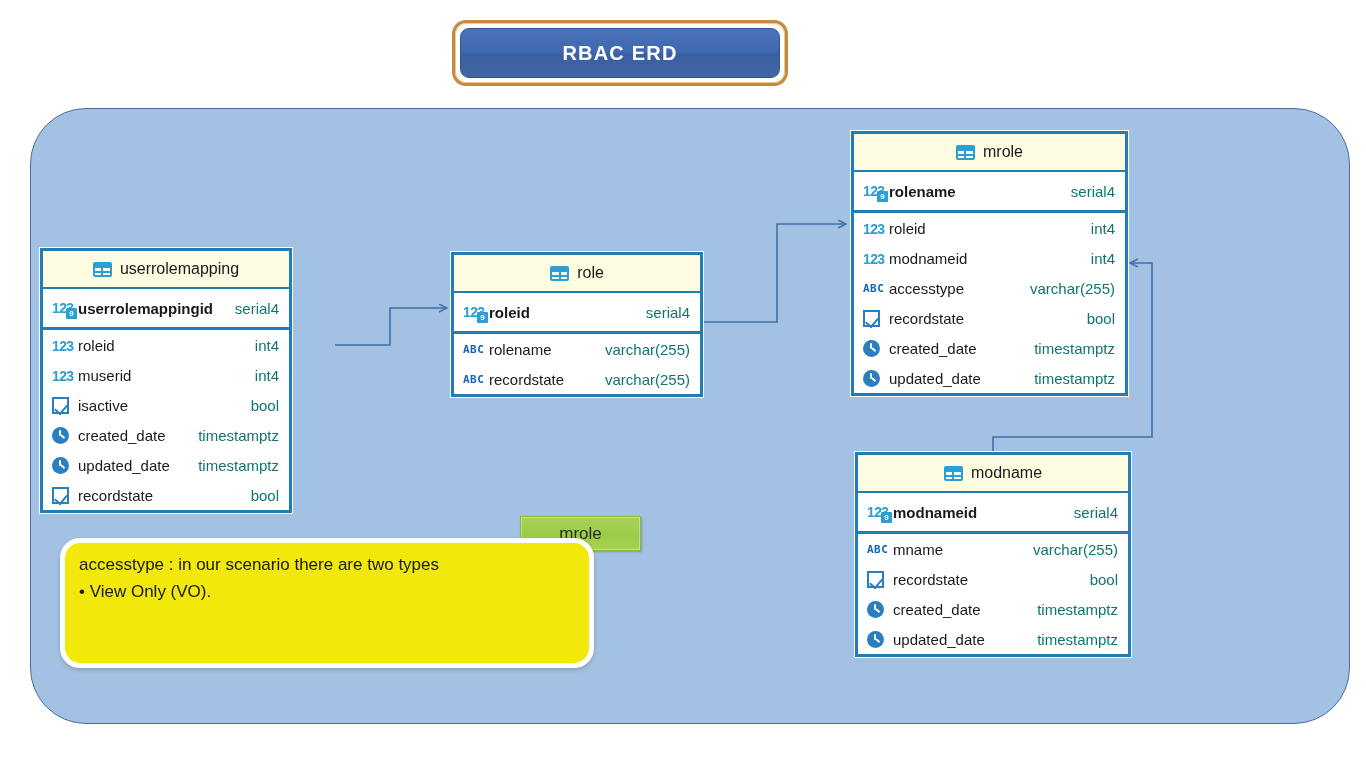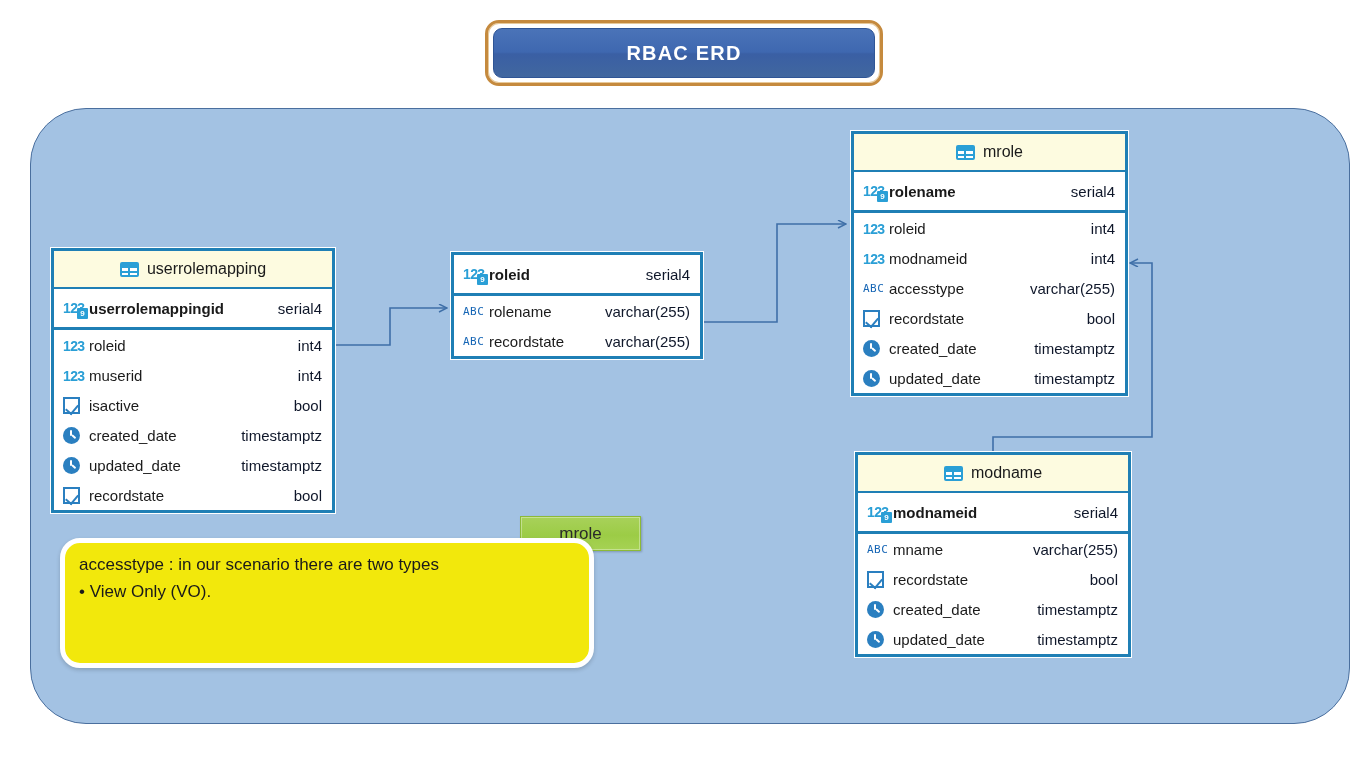--- a/index.html
+++ b/index.html
@@ -4,25 +4,24 @@
 <style>
   html,body{margin:0;padding:0;background:#ffffff;}
   body{
     width:1366px;height:768px;position:relative;overflow:hidden;
     font-family:"Liberation Sans","DejaVu Sans",sans-serif;
   }
   .canvas{position:absolute;left:0;top:0;width:1366px;height:768px;}
 
   
   .title-outer{
-    position:absolute;left:452px;top:20px;width:398px;height:66px;
+    position:absolute;left:452px;top:20px;width:336px;height:66px;
     border:3px solid #c58a3e;border-radius:14px;
     background:#ffffff;box-sizing:border-box;
     box-shadow:0 0 0 1px #e7c99a inset;
-    margin-left:33px;
   }
   .title-inner{
     position:absolute;left:5px;top:5px;right:5px;bottom:5px;
     border-radius:9px;
     background:linear-gradient(180deg,#4a73b8 0%,#3f68b0 48%,#3a5fa4 52%,#41679f 100%);
     border:1px solid #2f5596;
     display:flex;align-items:center;justify-content:center;
     box-sizing:border-box;
   }
   .title-text{
@@ -47,42 +46,42 @@
     justify-content:center;gap:8px;border-bottom:2px solid #1f7fb5;
   }
   .tbl-title{font-size:16px;color:#1a1a1a;}
   .pk-section{border-bottom:3px solid #1f7fb5;}
   .row{
     height:30px;display:flex;align-items:center;
     padding:0 10px 0 9px;box-sizing:border-box;
   }
   .row .ico{width:26px;flex:0 0 26px;display:flex;align-items:center;}
   .row .nm{font-size:15px;color:#1a1a1a;white-space:nowrap;}
-  .row .ty{margin-left:auto;font-size:15px;color:#0f172a;white-space:nowrap;padding-left:10px;}
+  .row .ty{margin-left:auto;font-size:15px;color:#0f766e;white-space:nowrap;padding-left:10px;}
   .row.pk{height:38px;}
   .row.pk .nm{font-weight:bold;}
 
   
   .i-table{position:relative;width:19px;height:15px;border:2px solid #2a9fd6;
     border-radius:2px;background:#ffffff;box-sizing:border-box;}
   .i-table:before{content:"";position:absolute;left:0;top:0;right:0;height:4px;background:#2a9fd6;}
   .i-table:after{content:"";position:absolute;left:50%;top:4px;bottom:0;width:2px;
     margin-left:-1px;background:#2a9fd6;}
   .i-table i{position:absolute;left:0;right:0;top:7px;height:2px;background:#2a9fd6;display:block;}
 
   .i-123{position:relative;width:24px;height:17px;}
   .i-123 b{font-size:14px;font-weight:bold;color:#2a9fd6;
     font-family:"Liberation Sans",sans-serif;letter-spacing:-0.6px;line-height:17px;}
   .i-pk{position:relative;width:25px;height:19px;}
   .i-pk b{font-size:14px;font-weight:bold;color:#2a9fd6;letter-spacing:-0.6px;line-height:15px;}
   .i-pk s{position:absolute;right:0;bottom:-1px;width:11px;height:11px;background:#2a9fd6;
     color:#ffffff;font-size:8px;line-height:11px;text-align:center;text-decoration:none;
     border-radius:1px;font-weight:bold;}
 
-  .i-abc{font-size:11px;font-weight:normal;color:#1565b5;letter-spacing:0.5px;
+  .i-abc{font-size:11px;font-weight:bold;color:#1565b5;letter-spacing:0.5px;
     font-family:"DejaVu Sans Mono","Liberation Mono",monospace;}
 
   .i-check{position:relative;width:17px;height:17px;border:2px solid #2a7fc0;
     background:#ffffff;box-sizing:border-box;}
   .i-check:after{content:"";position:absolute;left:3px;top:3px;width:6px;height:10px;
     border:solid #2a7fc0;border-width:0 2.4px 2.4px 0;transform:rotate(40deg);}
 
   .i-clock{position:relative;width:17px;height:17px;border-radius:50%;
     background:#2a7fc0;box-sizing:border-box;}
   .i-clock:before{content:"";position:absolute;left:7px;top:3.5px;width:2px;height:6px;
@@ -132,21 +131,21 @@
       </marker>
     </defs>
 
     <path d="M335,345 L390,345 L390,308 L447,308" fill="none" stroke="#3f6fa8" stroke-width="1.6" marker-end="url(#arw)"></path>
 
     <path d="M703,322 L777,322 L777,224 L846,224" fill="none" stroke="#3f6fa8" stroke-width="1.6" marker-end="url(#arw)"></path>
 
     <path d="M993,478 L993,437 L1152,437 L1152,263 L1130,263" fill="none" stroke="#3f6fa8" stroke-width="1.6" marker-end="url(#arw)"></path>
   </svg>
 
-  <div class="table" style="left:51px;top:248px;width:284px;">
+  <div class="table" style="left:40px;top:248px;width:252px;">
     <div class="tbl-header">
       <span class="i-table">
           <i></i>
         </span>
       <span class="tbl-title">userrolemapping</span>
     </div>
     <div class="pk-section">
       <div class="row pk">
         <span class="ico">
           <span class="i-pk"><b>123</b><s>9</s></span>
@@ -195,20 +194,26 @@
         <span class="ico">
             <span class="i-check"></span>
           </span>
         <span class="nm">recordstate</span>
         <span class="ty">bool</span>
       </div>
     </div>
   </div>
 
   <div class="table" style="left:451px;top:252px;width:252px;">
+    <div class="tbl-header">
+      <span class="i-table">
+          <i></i>
+        </span>
+      <span class="tbl-title">role</span>
+    </div>
     <div class="pk-section">
       <div class="row pk">
         <span class="ico">
           <span class="i-pk"><b>123</b><s>9</s></span>
         </span>
         <span class="nm">roleid</span>
         <span class="ty">serial4</span>
       </div>
     </div>
     <div>

